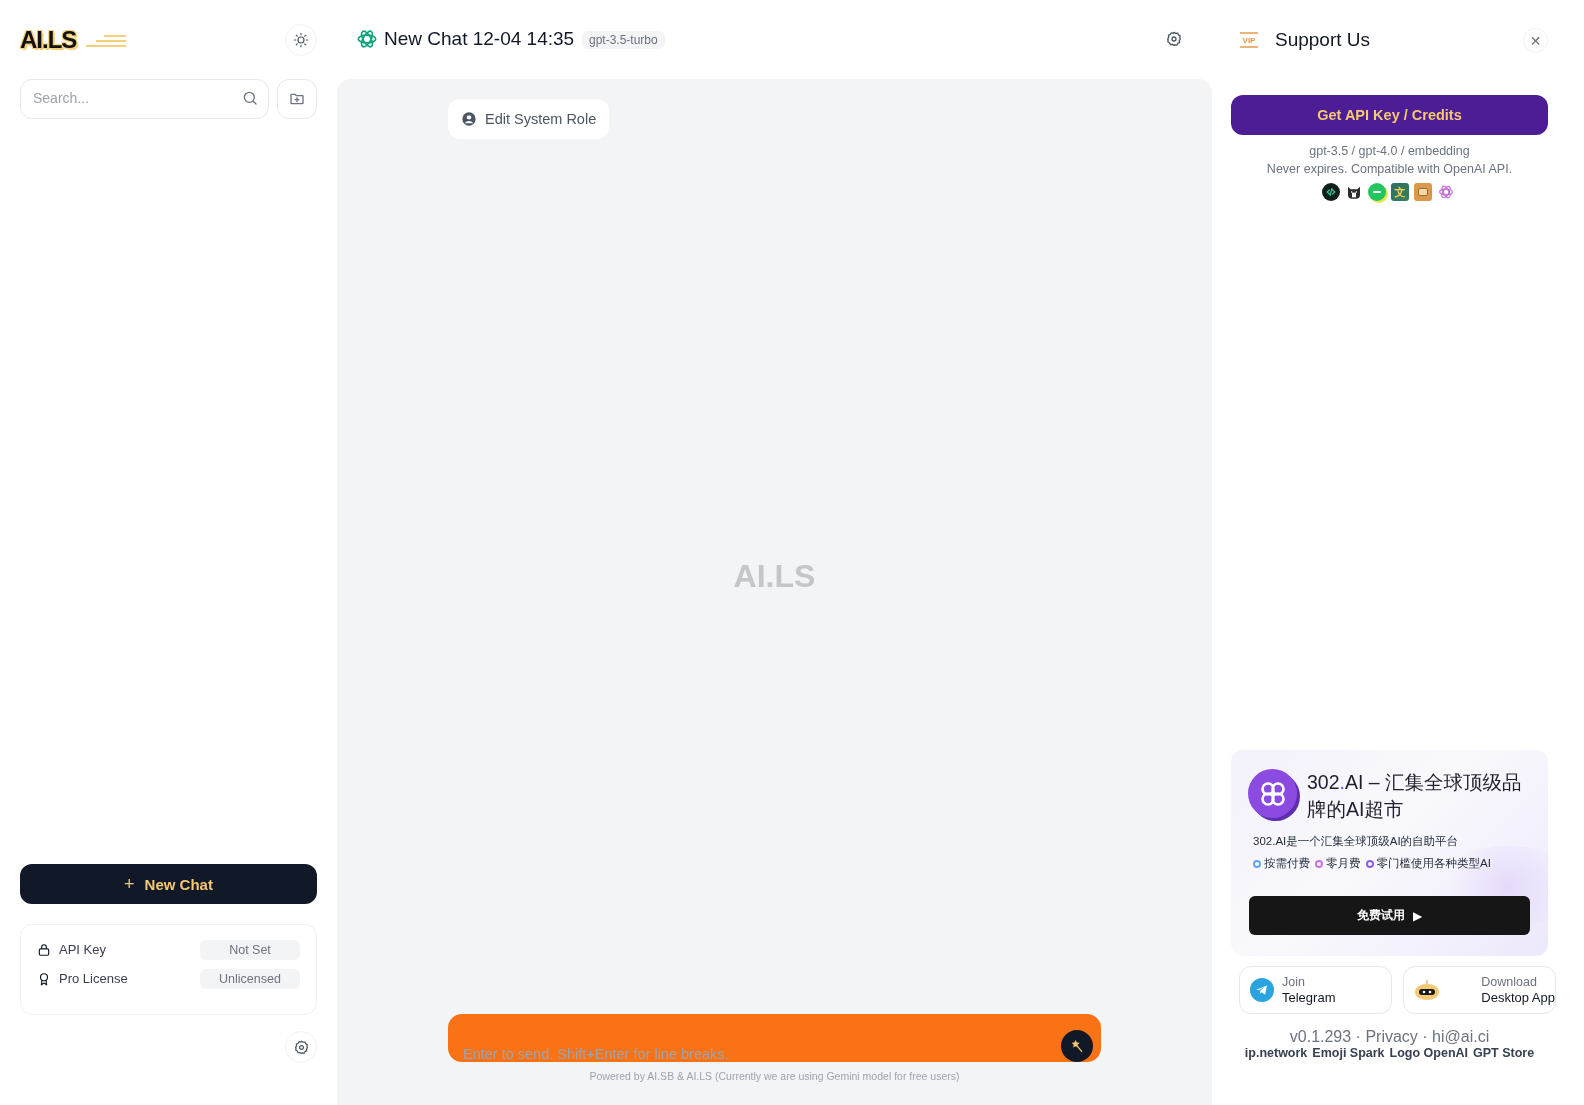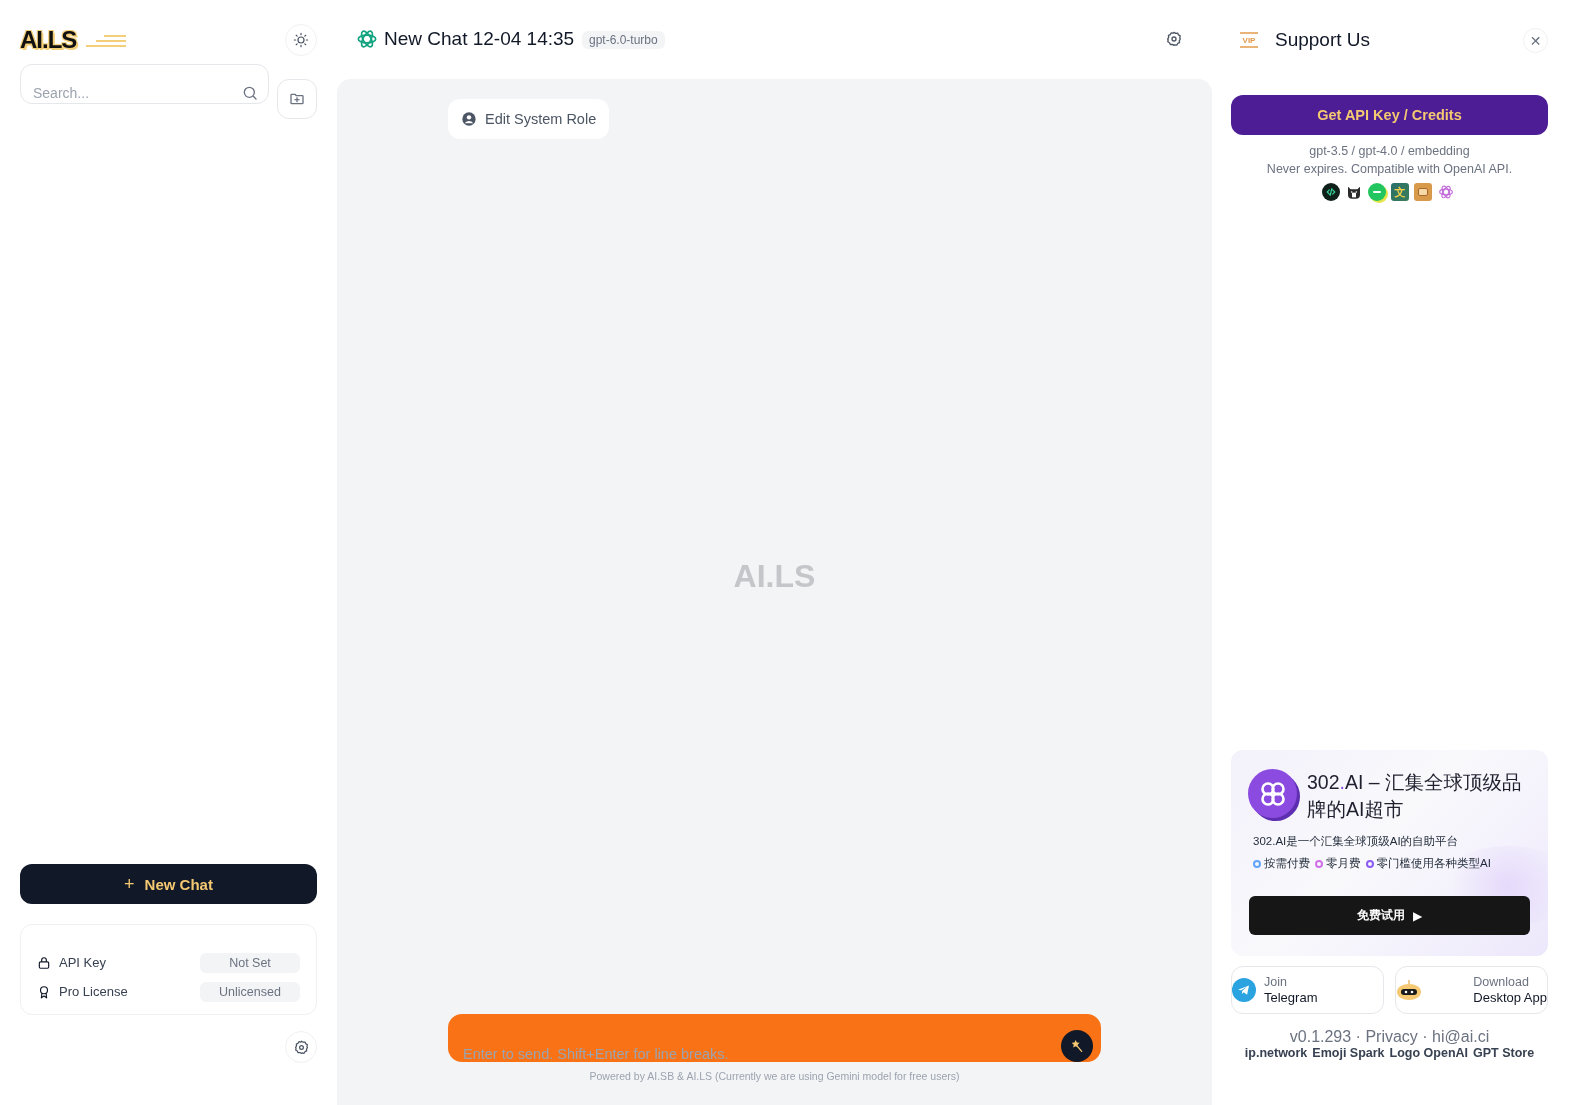--- a/index.html
+++ b/index.html
@@ -6,27 +6,27 @@
   html, body { width: 1584px; height: 1105px; overflow: hidden; background: #ffffff; font-family: "Liberation Sans", "DejaVu Sans", sans-serif; color: #111827; }
   .app { position: relative; width: 1584px; height: 1105px; }
 
   
   .sidebar { position: absolute; left: 0; top: 0; width: 337px; height: 1105px; background: #fff; }
   .logo { position: absolute; left: 20px; top: 26px; height: 28px; display: flex; align-items: center; }
   .logo-text { position: relative; font-weight: 900; font-size: 24px; letter-spacing: -1px; color: #111; z-index: 2; text-shadow: 2px 2px 0 #f4cf7a, -1px -1px 0 #f4cf7a, 1px -1px 0 #f4cf7a, -1px 1px 0 #f4cf7a; }
   .logo-stripes { position: absolute; left: 60px; top: 9px; width: 46px; height: 14px; z-index: 1; }
   .logo-stripes span { display: block; height: 2px; background: #f4cf7a; margin-bottom: 3px; margin-left: auto; }
   .theme-btn { position: absolute; left: 285px; top: 24px; width: 32px; height: 32px; border-radius: 50%; border: 1px solid #f1f1f3; display: flex; align-items: center; justify-content: center; background: #fff; cursor: pointer; }
-  .search-box { position: absolute; left: 20px; top: 64px; width: 249px; height: 40px; border: 1px solid #e5e7eb; border-radius: 12px; display: flex; align-items: center; padding: 18px 10px 0 12px; }
+  .search-box { position: absolute; left: 20px; top: 79px; width: 249px; height: 40px; border: 1px solid #e5e7eb; border-radius: 12px; display: flex; align-items: flex-start; padding: 10px 10px 0 12px; }
   .search-box input { border: none; outline: none; font-size: 14px; color: #374151; flex: 1; background: transparent; font-family: "Liberation Sans", sans-serif; }
   .search-box input::placeholder { color: #9ca3af; }
   .folder-btn { position: absolute; left: 277px; top: 79px; width: 40px; height: 40px; border: 1px solid #e5e7eb; border-radius: 12px; display: flex; align-items: center; justify-content: center; background: #fff; cursor: pointer; }
   .new-chat-btn { position: absolute; left: 20px; top: 864px; width: 297px; height: 40px; border-radius: 12px; background: #111827; color: #f5c872; font-weight: 700; font-size: 15px; display: flex; align-items: center; justify-content: center; gap: 10px; border: none; cursor: pointer; font-family: "Liberation Sans", sans-serif; }
   .new-chat-btn .plus { font-size: 18px; font-weight: 400; }
-  .status-card { position: absolute; left: 20px; top: 924px; width: 297px; height: 91px; border: 1px solid #f0f0f2; border-radius: 12px; padding: 23px 16px 0 16px; }
+  .status-card { position: absolute; left: 20px; top: 924px; width: 297px; height: 91px; border: 1px solid #f0f0f2; border-radius: 12px; padding: 10px 16px 0 16px; }
   .status-row { display: flex; align-items: center; height: 29px; }
   .status-row .lbl { font-size: 13px; color: #374151; margin-left: 8px; flex: 1; }
   .status-row .val { width: 100px; height: 20px; border-radius: 6px; background: #f3f4f6; font-size: 12.5px; color: #6b7280; display: flex; align-items: center; justify-content: center; }
   .settings-bottom { position: absolute; left: 285px; top: 1031px; width: 32px; height: 32px; border-radius: 50%; border: 1px solid #f1f1f3; display: flex; align-items: center; justify-content: center; cursor: pointer; }
 
   
   .chat-header { position: absolute; left: 337px; top: 0; width: 875px; height: 79px; }
   .openai-icon { position: absolute; left: 19px; top: 28px; }
   .chat-title { position: absolute; left: 47px; top: 28px; font-size: 19px; color: #111827; }
   .model-badge { position: absolute; left: 245px; top: 31px; height: 18px; padding: 0 7px; background: #f3f4f6; border-radius: 6px; font-size: 12px; color: #6b7280; line-height: 18px; }
@@ -57,21 +57,21 @@
   .promo { position: absolute; left: 19px; top: 750px; width: 317px; height: 206px; border-radius: 12px; background: linear-gradient(135deg, #f3f1fb 0%, #f9f9fc 45%, #f2effc 80%, #ece7fb 100%); overflow: hidden; cursor: pointer; }
   .promo-glow { position: absolute; right: -30px; bottom: 30px; width: 140px; height: 80px; border-radius: 50%; background: radial-gradient(circle, rgba(219,200,250,0.55) 0%, rgba(255,255,255,0) 70%); }
   .promo-logo { position: absolute; left: 17px; top: 19px; width: 49px; height: 49px; border-radius: 50%; background: #8b4be0; box-shadow: 3px 3px 0 #5d2fb0; display: flex; align-items: center; justify-content: center; }
   .promo-title { position: absolute; left: 76px; top: 19px; font-size: 19.5px; line-height: 27px; color: #1f1f2e; font-weight: 500; width: 230px; }
   .promo-title .dot { color: #8b4be0; }
   .promo-desc { position: absolute; left: 22px; top: 84px; font-size: 11.5px; color: #1f2937; }
   .promo-tags { position: absolute; left: 22px; top: 106px; font-size: 11.5px; color: #1f2937; display: flex; gap: 5px; align-items: center; }
   .tag-dot { display: inline-block; width: 8px; height: 8px; border-radius: 50%; border: 2px solid; margin-right: 3px; vertical-align: -1px; }
   .promo-btn { position: absolute; left: 18px; top: 146px; width: 281px; height: 39px; border-radius: 6px; background: #161616; color: #fff; font-size: 12px; font-weight: 700; display: flex; align-items: center; justify-content: center; gap: 8px; cursor: pointer; }
 
-  .link-card { position: absolute; top: 966px; width: 153px; height: 48px; border: 1px solid #e5e7eb; border-radius: 12px; display: flex; align-items: center; gap: 8px; cursor: pointer; }
+  .link-card { position: absolute; top: 966px; width: 153px; height: 48px; border: 1px solid #e5e7eb; border-radius: 12px; display: flex; align-items: center; padding-left: 10px; gap: 8px; cursor: pointer; margin-left: 8px; }
   .link-card.tg { left: 19px; }
   .link-card.dl { left: 183px; justify-content: space-between; }
   .link-card .t1 { font-size: 12.5px; color: #6b7280; line-height: 15px; }
   .link-card .t2 { font-size: 13px; color: #111827; line-height: 15px; }
   .footer-line { position: absolute; left: 19px; width: 317px; text-align: center; font-size: 16px; color: #6b7280; top: 1028px; }
   .footer-line a { color: #6b7280; text-decoration: none; }
   .footer-links { position: absolute; left: 19px; width: 317px; top: 1046px; display: flex; justify-content: center; gap: 5px; font-size: 12.5px; font-weight: 700; color: #374151; }
   .footer-links span { cursor: pointer; }
 </style>
 </head>
@@ -141,21 +141,21 @@
     </div>
   </aside>
 
   <header class="chat-header">
     <svg class="openai-icon" width="22" height="22" viewBox="0 0 24 24" fill="none" stroke="#10a37f" stroke-width="1.8">
       <ellipse cx="12" cy="12" rx="9.5" ry="4.2"></ellipse>
       <ellipse cx="12" cy="12" rx="9.5" ry="4.2" transform="rotate(60 12 12)"></ellipse>
       <ellipse cx="12" cy="12" rx="9.5" ry="4.2" transform="rotate(120 12 12)"></ellipse>
     </svg>
     <span class="chat-title">New Chat 12-04 14:35</span>
-    <span class="model-badge">gpt-6.0-turbo</span>
+    <span class="model-badge">gpt-3.5-turbo</span>
     <svg class="header-gear" width="16" height="16" viewBox="0 0 24 24" fill="none" stroke="#4b5563" stroke-width="2" stroke-linejoin="round">
       <path d="M12 2l2.5 1.5 3-.3 1.2 2.7 2.6 1.5-.6 3L21.5 12l-1.5 2.5.3 3-2.7 1.2-1.5 2.6-3-.6L12 21.5 9.5 20l-3 .3-1.2-2.7-2.6-1.5.6-3L2.5 12 4 9.5l-.3-3 2.7-1.2L7.9 2.7l3 .6z"></path>
       <circle cx="12" cy="12" r="3"></circle>
     </svg>
   </header>
 
   <main class="chat-area">
     <div class="edit-role">
       <svg width="16" height="16" viewBox="0 0 24 24">
         <circle cx="12" cy="12" r="10" fill="#4b5563"></circle>

